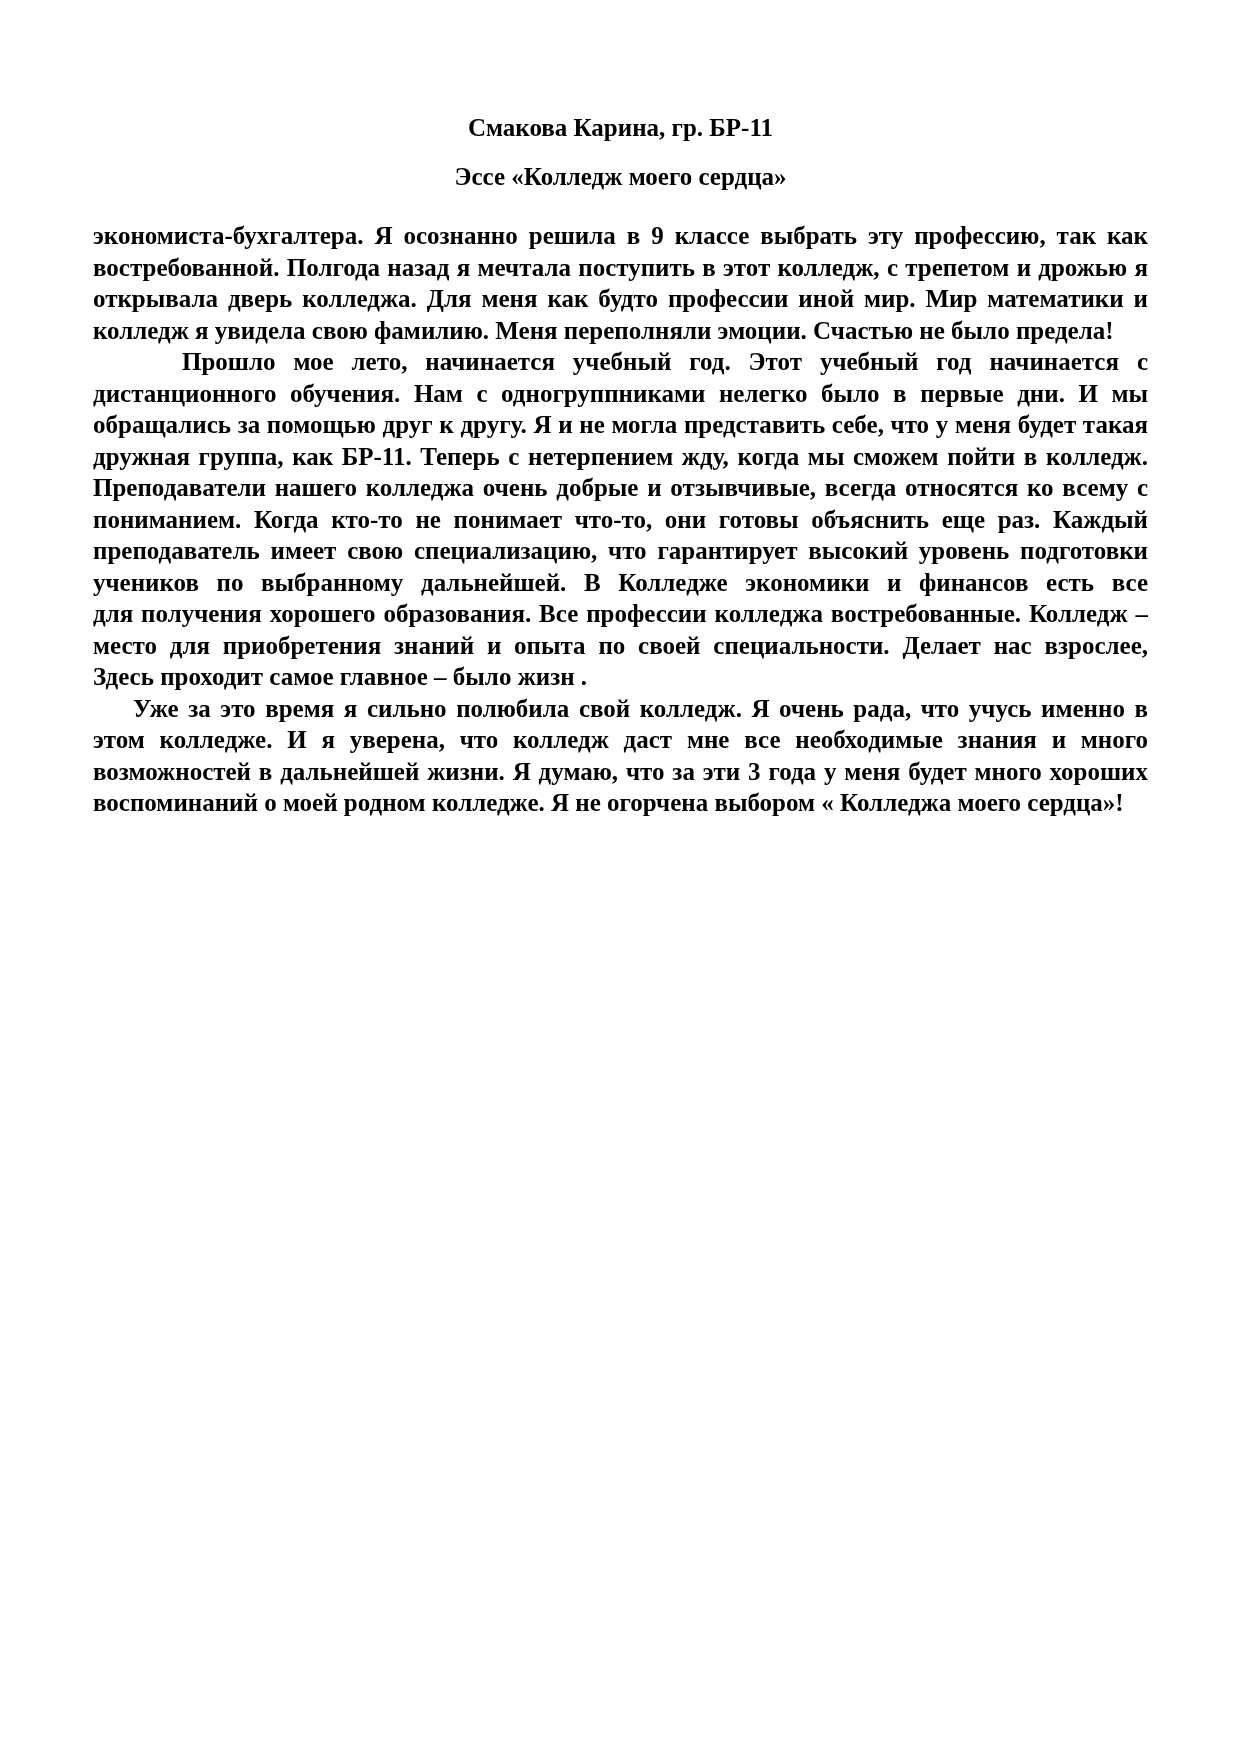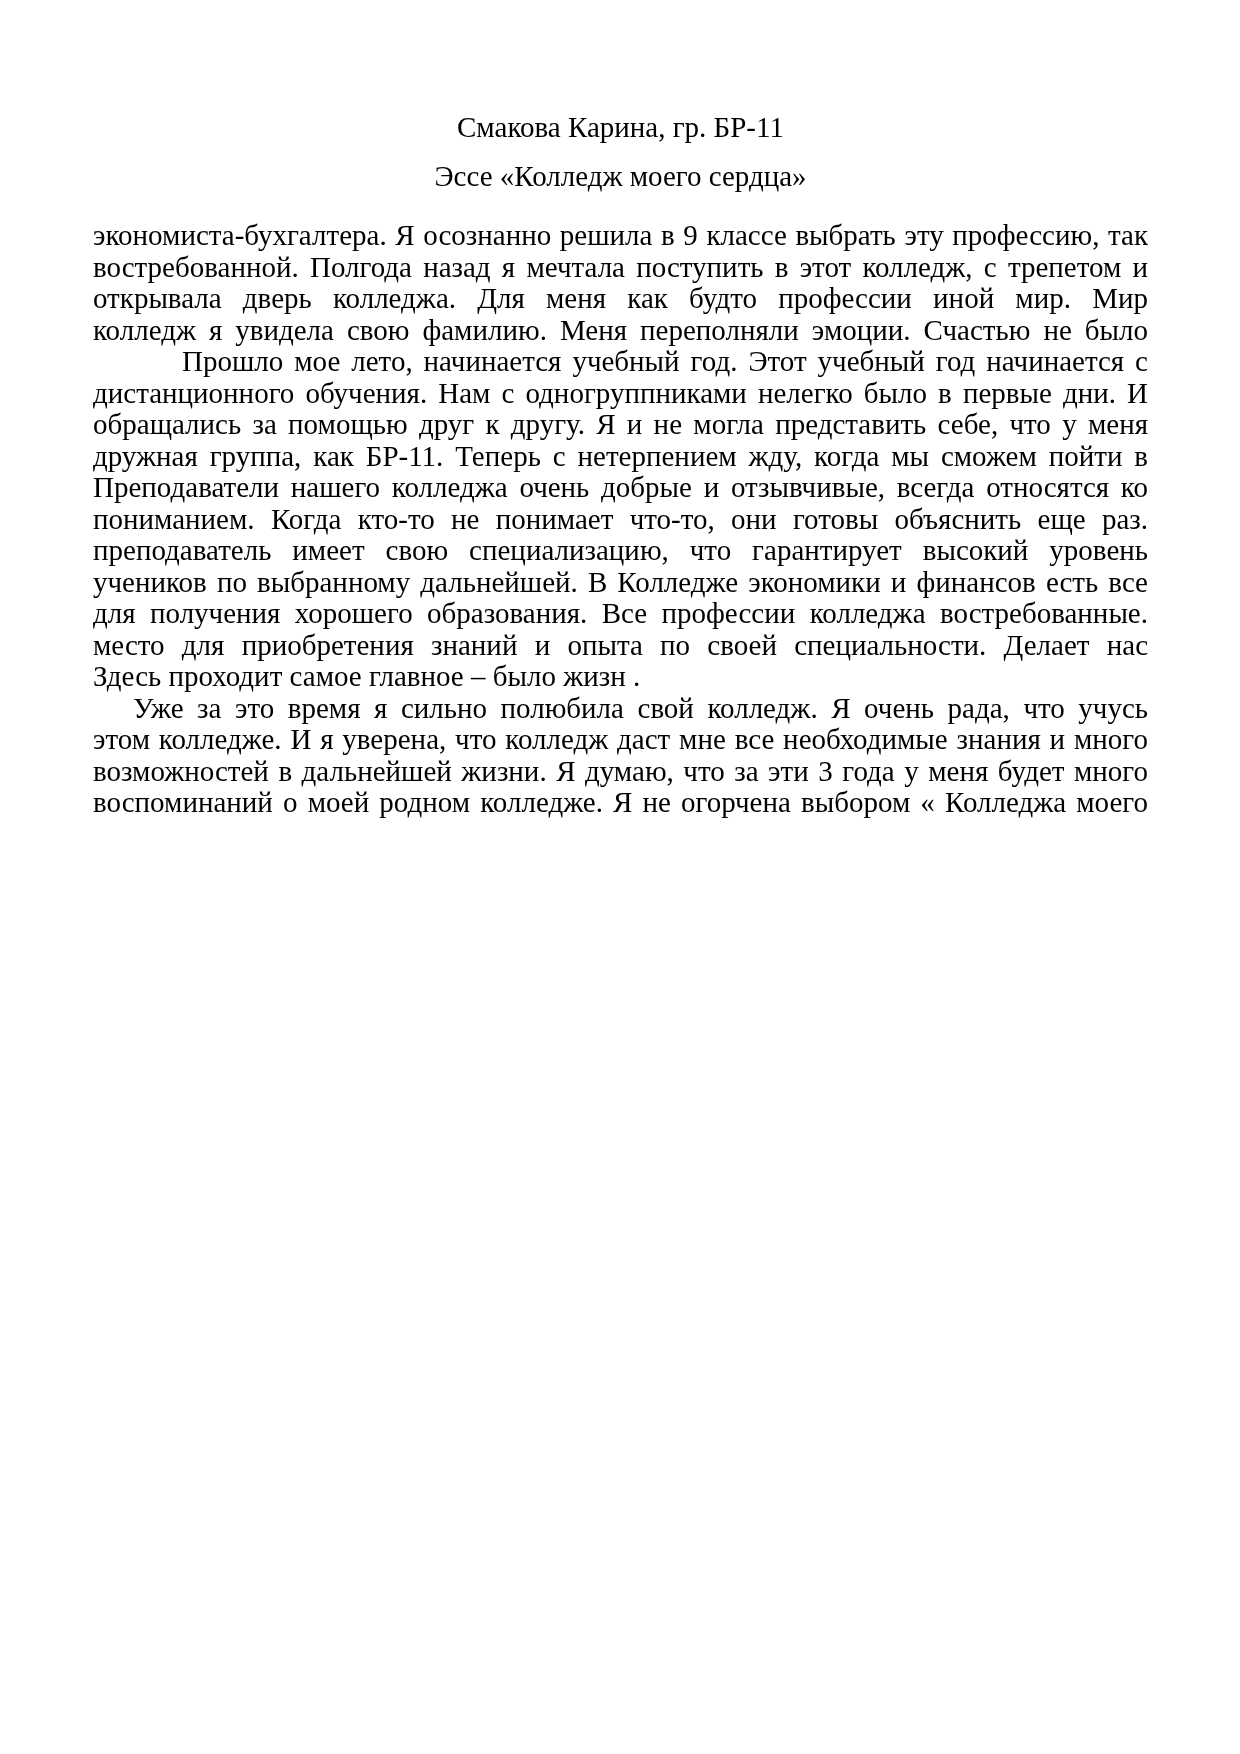--- a/index.html
+++ b/index.html
@@ -7,23 +7,24 @@
     padding: 0;
     background: #ffffff;
   }
   .page {
     position: relative;
     width: 1240px;
     height: 1754px;
     background: #ffffff;
     color: #000000;
     font-family: "Liberation Serif", "DejaVu Serif", serif;
-    font-size: 29px;
+    font-size: 25px;
     line-height: 31.5px;
     overflow: hidden;
+    font-weight: bold;
   }
   .content {
     position: absolute;
     left: 93px;
     top: 112px;
     width: 1055px;
   }
   .hdr {
     text-align: center;
     white-space: nowrap;

